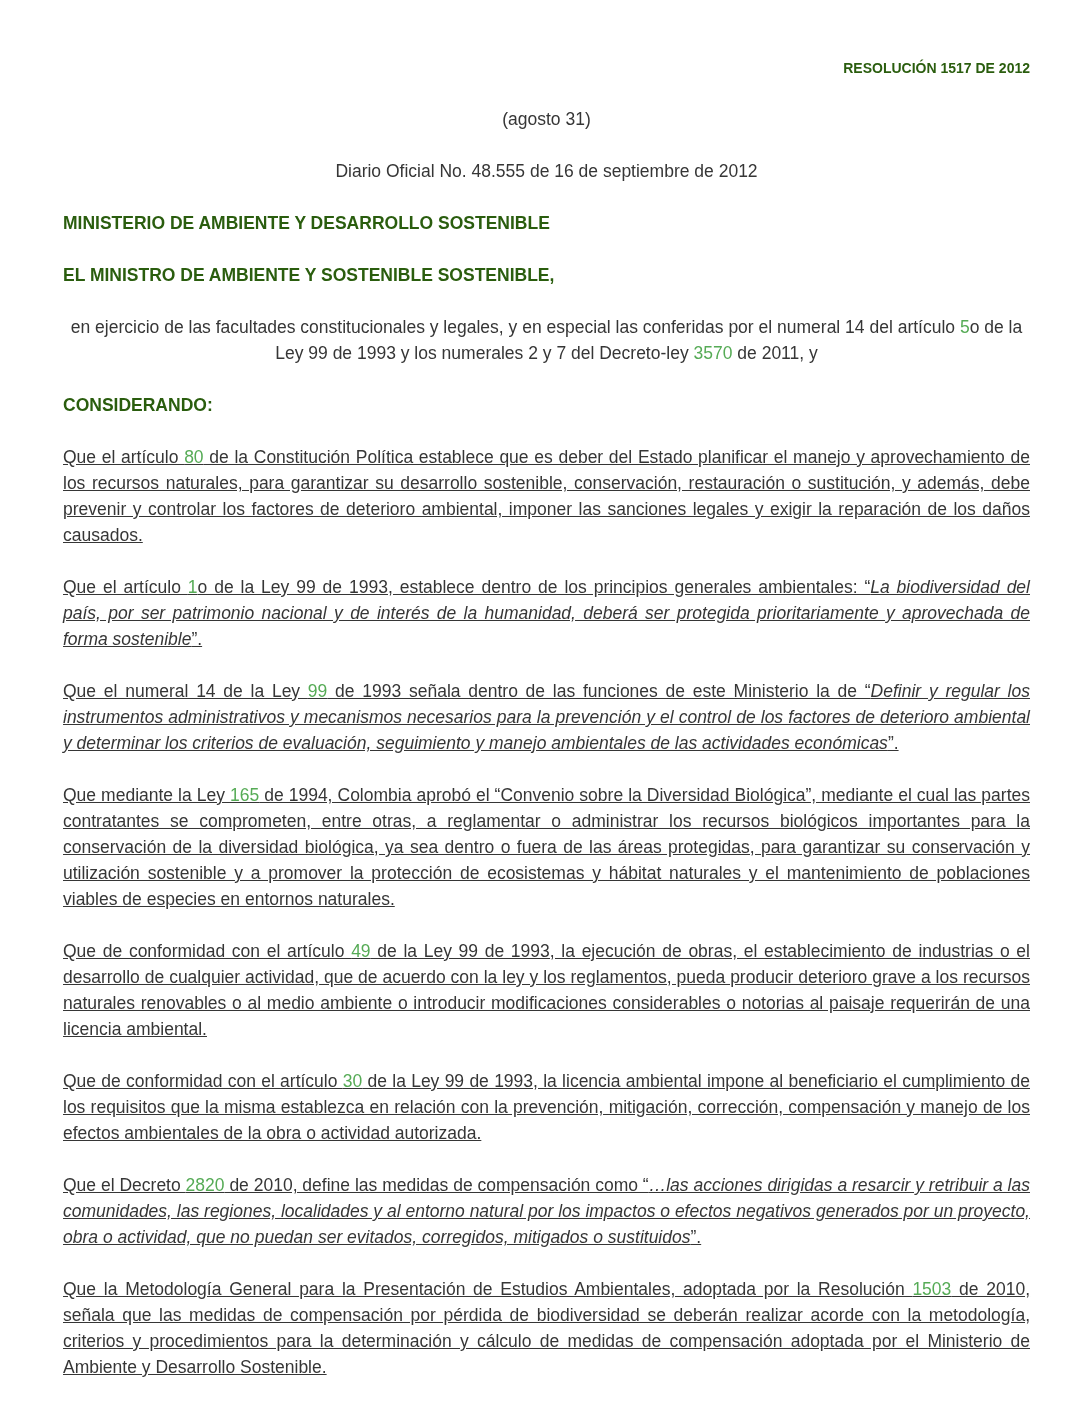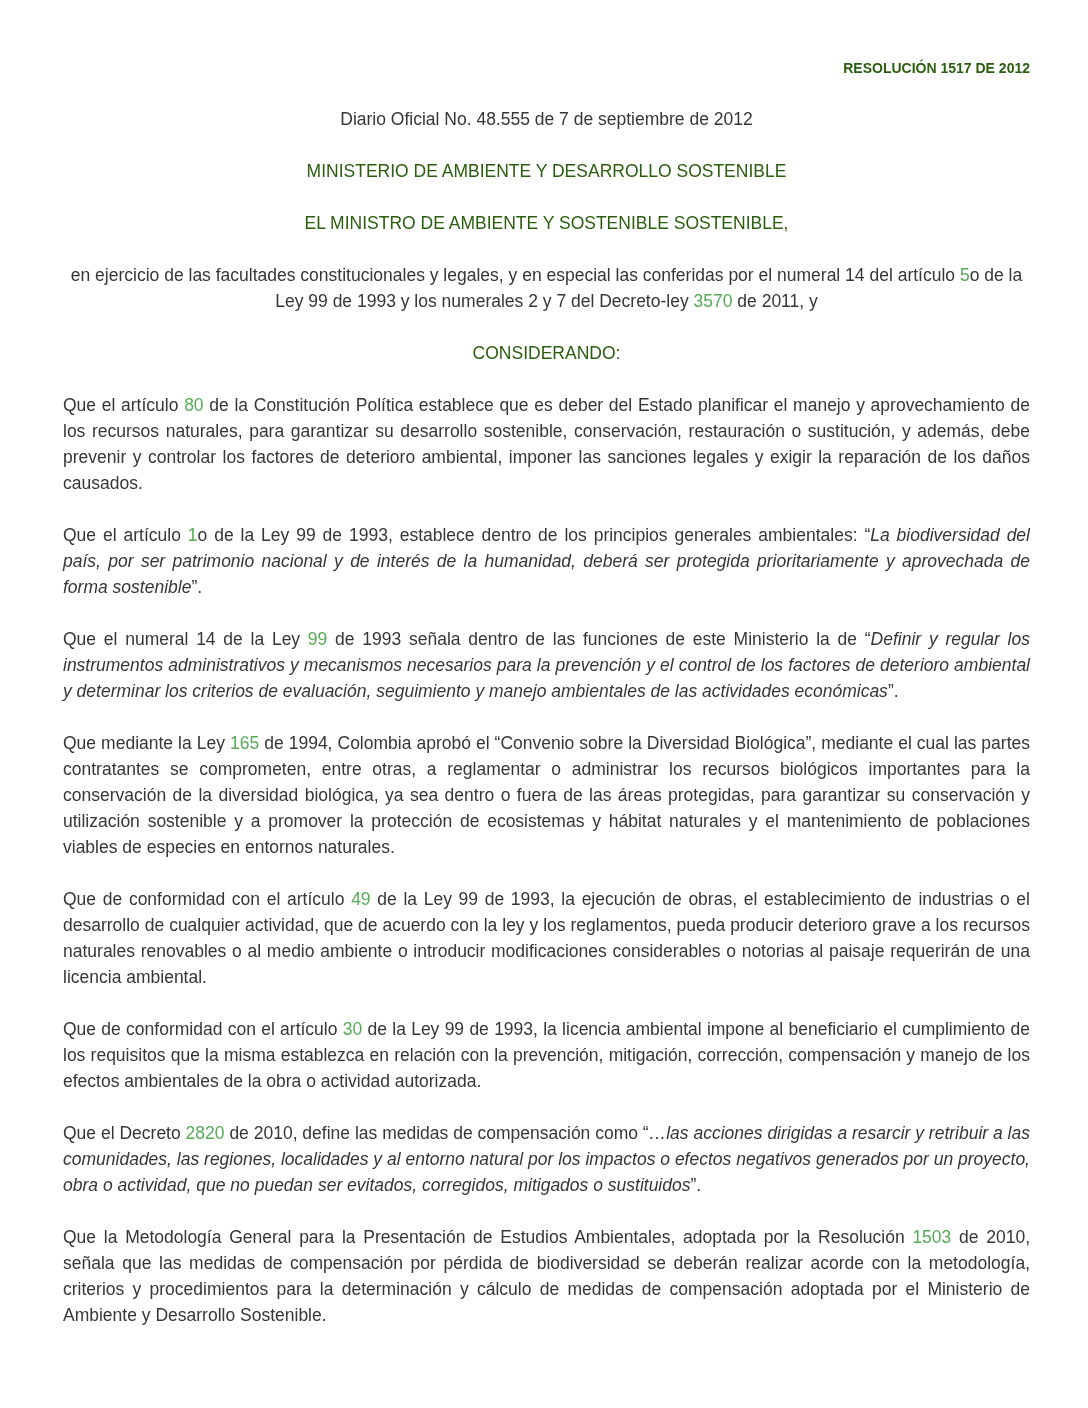--- a/index.html
+++ b/index.html
@@ -27,47 +27,48 @@
   .doc-title {
     font-size: 14px;
     font-weight: bold;
     color: var(--green-dark);
     text-align: right;
     line-height: 20px;
     margin-bottom: 28px;
   }
   .green-heading {
     font-size: 17.5px;
-    font-weight: normal;
+    font-weight: bold;
     color: var(--green-dark);
-    text-align: center;
     line-height: 26px;
     margin-bottom: 26px;
   }
   .center-line {
     text-align: center;
     margin-bottom: 26px;
   }
   .body-paragraph {
     text-align: justify;
     margin-bottom: 26px;
+    text-decoration: underline;
   }
   .law-ref {
     color: var(--green-link);
     text-decoration: none;
     cursor: pointer;
   }
   .em { font-style: italic; }
 </style>
 </head>
 <body>
 
 <div class="page">
   <div class="doc-title">RESOLUCIÓN 1517 DE 2012</div>
-  <p class="center-line">Diario Oficial No. 48.555 de 7 de septiembre de 2012</p>
+  <p class="center-line">(agosto 31)</p>
+  <p class="center-line">Diario Oficial No. 48.555 de 16 de septiembre de 2012</p>
   <div class="green-heading">MINISTERIO DE AMBIENTE Y DESARROLLO SOSTENIBLE</div>
   <div class="green-heading">EL MINISTRO DE AMBIENTE Y SOSTENIBLE SOSTENIBLE,</div>
   <p class="center-line">en ejercicio de las facultades constitucionales y legales, y en especial las conferidas por el numeral 14 del artículo <span class="law-ref">5</span>o de la Ley 99 de 1993 y los numerales 2 y 7 del Decreto-ley <span class="law-ref">3570</span> de 2011, y</p>
   <div class="green-heading">CONSIDERANDO:</div>
   <div id="paragraphs">
       <p class="body-paragraph">Que el artículo <span class="law-ref">80</span> de la Constitución Política establece que es deber del Estado planificar el manejo y aprovechamiento de los recursos naturales, para garantizar su desarrollo sostenible, conservación, restauración o sustitución, y además, debe prevenir y controlar los factores de deterioro ambiental, imponer las sanciones legales y exigir la reparación de los daños causados.</p>
       <p class="body-paragraph">Que el artículo <span class="law-ref">1</span>o de la Ley 99 de 1993, establece dentro de los principios generales ambientales: “<span class="em">La biodiversidad del país, por ser patrimonio nacional y de interés de la humanidad, deberá ser protegida prioritariamente y aprovechada de forma sostenible</span>”.</p>
       <p class="body-paragraph">Que el numeral 14 de la Ley <span class="law-ref">99</span> de 1993 señala dentro de las funciones de este Ministerio la de “<span class="em">Definir y regular los instrumentos administrativos y mecanismos necesarios para la prevención y el control de los factores de deterioro ambiental y determinar los criterios de evaluación, seguimiento y manejo ambientales de las actividades económicas</span>”.</p>
       <p class="body-paragraph">Que mediante la Ley <span class="law-ref">165</span> de 1994, Colombia aprobó el “Convenio sobre la Diversidad Biológica”, mediante el cual las partes contratantes se comprometen, entre otras, a reglamentar o administrar los recursos biológicos importantes para la conservación de la diversidad biológica, ya sea dentro o fuera de las áreas protegidas, para garantizar su conservación y utilización sostenible y a promover la protección de ecosistemas y hábitat naturales y el mantenimiento de poblaciones viables de especies en entornos naturales.</p>
       <p class="body-paragraph">Que de conformidad con el artículo <span class="law-ref">49</span> de la Ley 99 de 1993, la ejecución de obras, el establecimiento de industrias o el desarrollo de cualquier actividad, que de acuerdo con la ley y los reglamentos, pueda producir deterioro grave a los recursos naturales renovables o al medio ambiente o introducir modificaciones considerables o notorias al paisaje requerirán de una licencia ambiental.</p>

